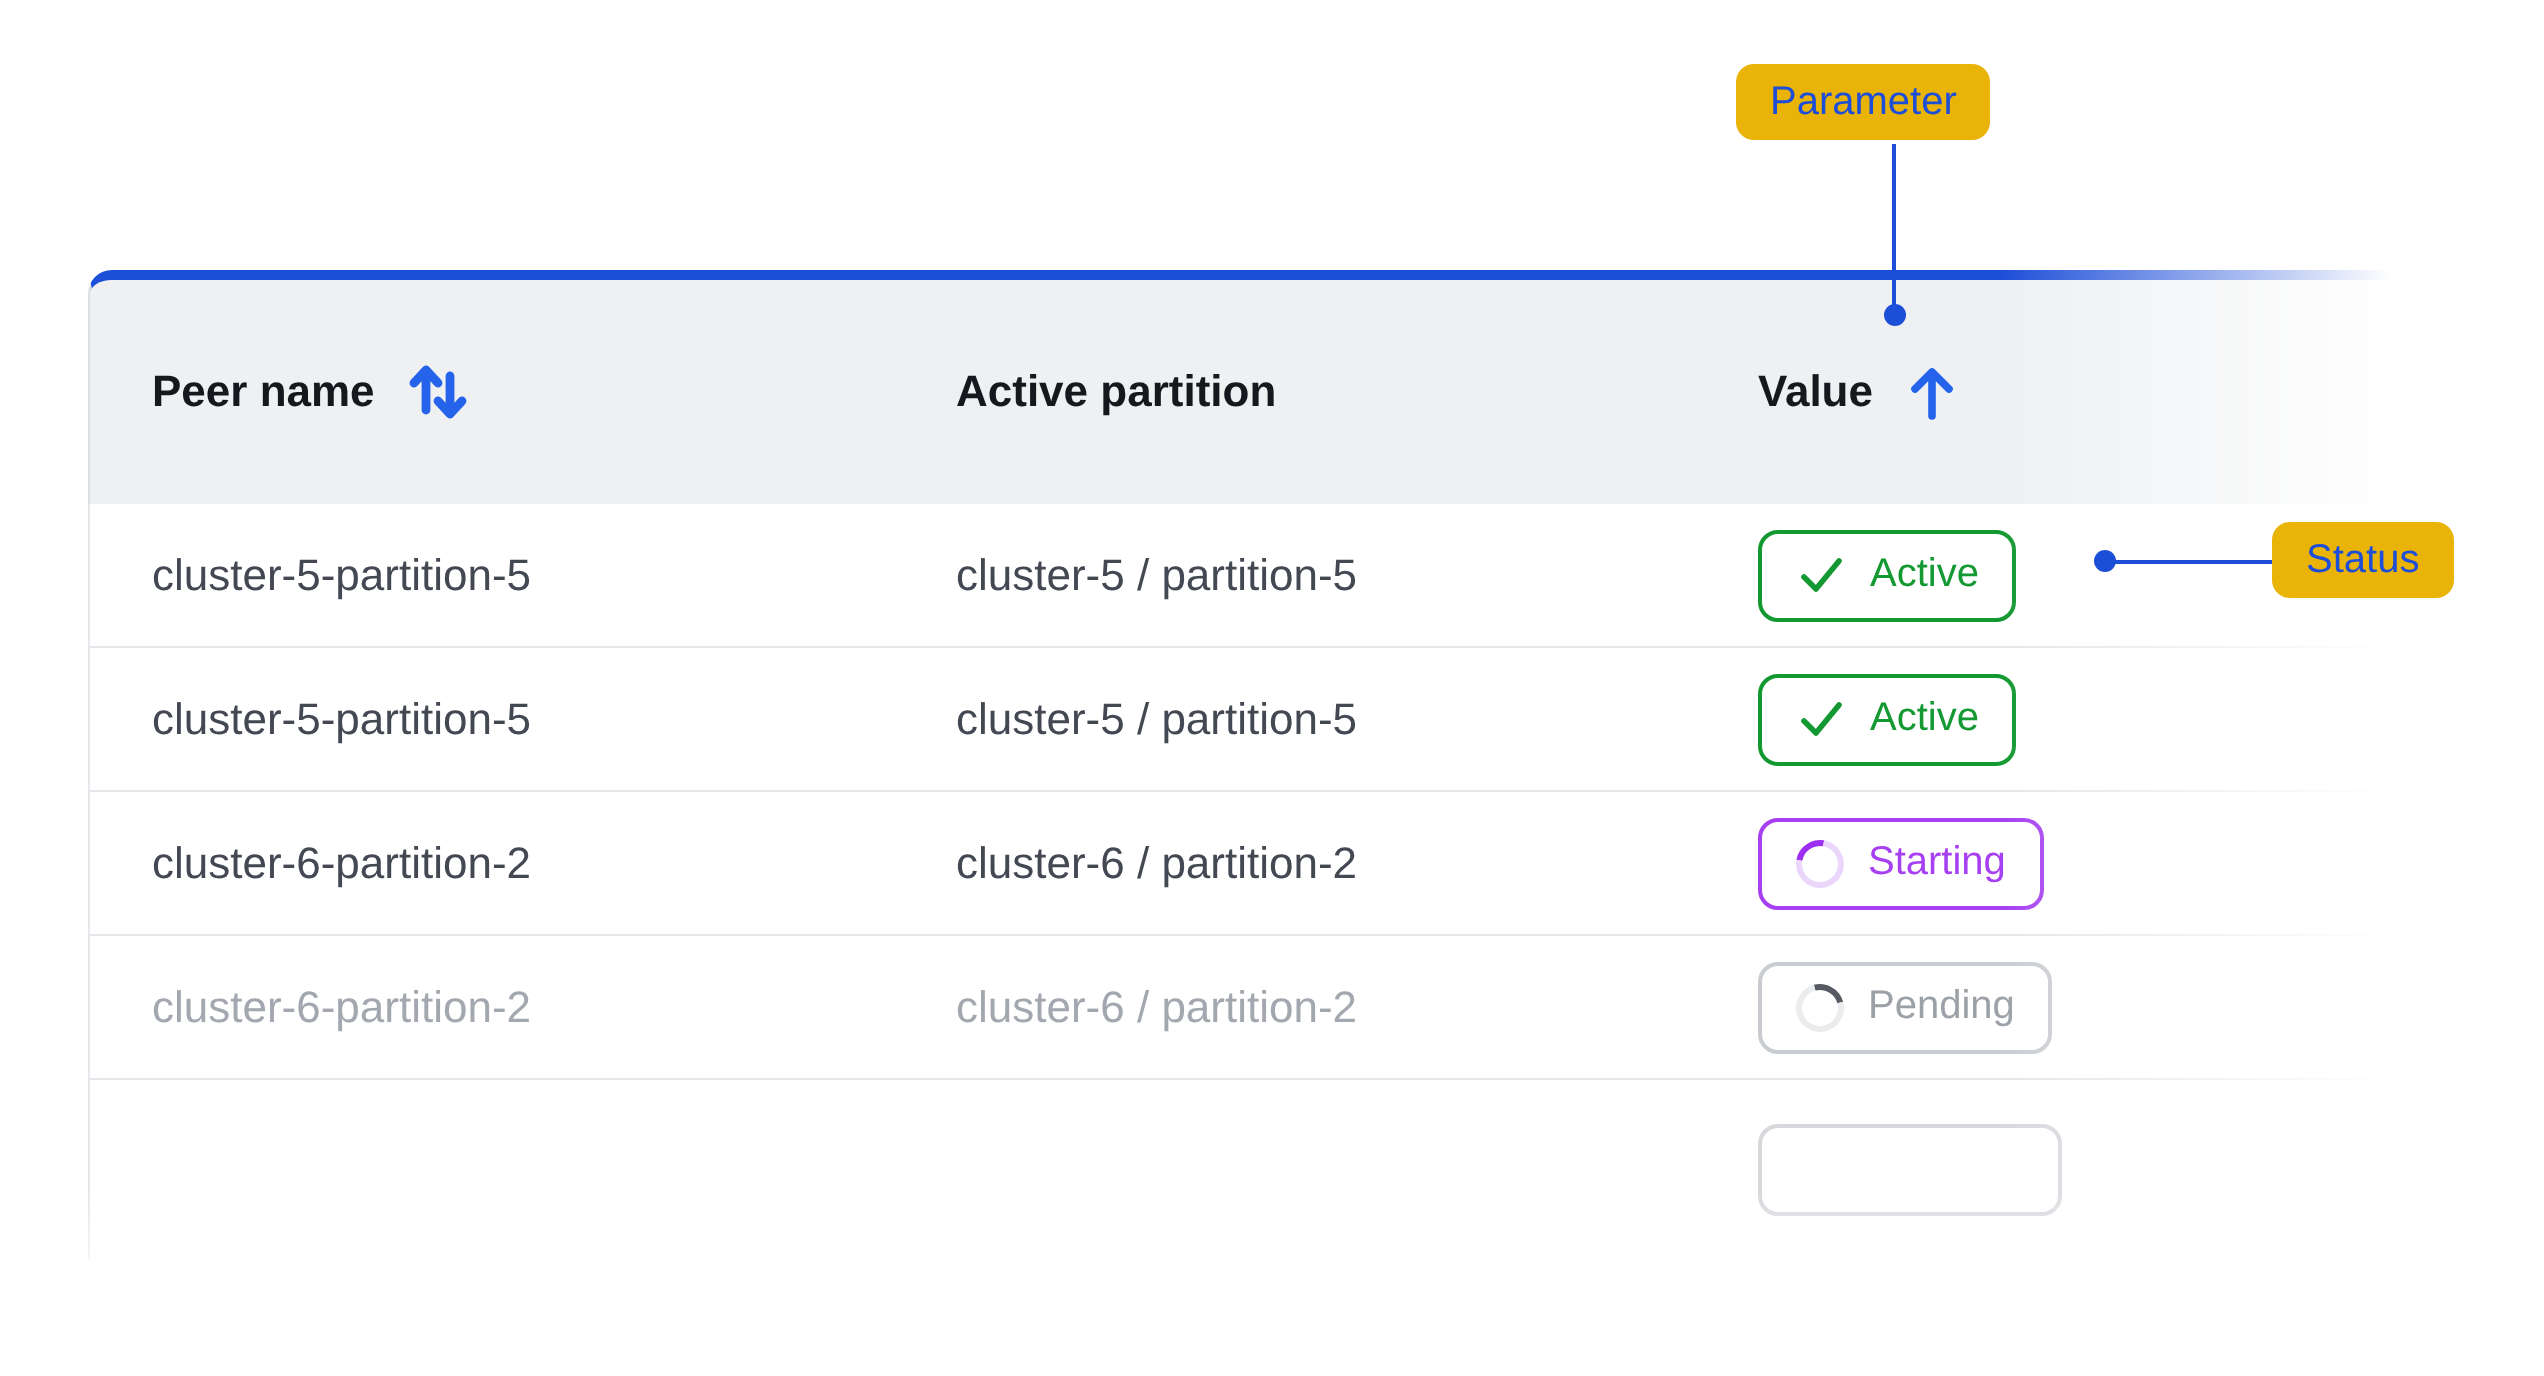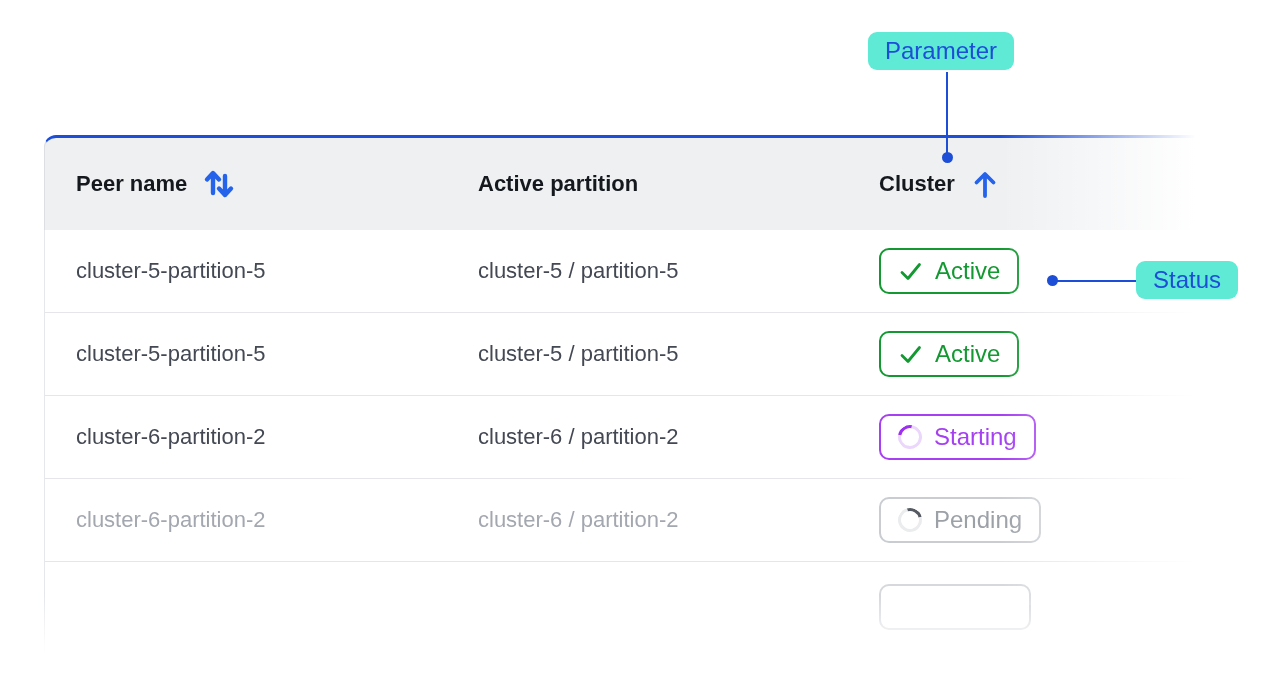--- a/index.html
+++ b/index.html
@@ -13,59 +13,59 @@
   }
 
   
   .table-wrap {
     position: absolute;
     left: 44px;
     top: 135px;
     width: 1228px;
   }
   .thead {
-    height: 95px;
+    height: 117px;
     background: #eef0f2;
-    border-top: 3px solid #1d4ed8;
+    border-top: 5px solid #1d4ed8;
     border-left: 1px solid #dcdee2;
     border-top-left-radius: 12px;
     display: grid;
     grid-template-columns: 402px 401px 1fr;
     align-items: center;
     padding-left: 31px;
     font-size: 22px;
     font-weight: 700;
     color: #15181d;
   }
   .th { display: flex; align-items: center; }
   .th .sort-icon { margin-left: 16px; display: inline-flex; }
   .tbody { border-left: 1px solid #e6e7ea; }
   .tr {
-    height: 83px;
+    height: 72px;
     border-bottom: 1px solid #e6e6ea;
     display: grid;
     grid-template-columns: 402px 401px 1fr;
     align-items: center;
     padding-left: 31px;
     font-size: 22px;
     color: #434853;
   }
   .tr.muted { color: #a3a7af; }
   .tr.partial { height: 90px; border-bottom: none; }
 
   
   .badge {
     display: inline-flex;
     align-items: center;
     gap: 12px;
     height: 46px;
     padding: 0 17px;
     border: 2px solid;
     border-radius: 10px;
-    font-size: 24px;
+    font-size: 20px;
     font-weight: 500;
     background: #fff;
     width: max-content;
     text-align: right;
   }
   .badge-active   { color: #149932; border-color: #149932; }
   .badge-starting { color: #a640f2; border-color: #a640f2; }
   .badge-pending  { color: #9ca1a8; border-color: #c9ccd1; }
   .badge-ghost    { color: #c9ccd1; border-color: #d6d8dc; width: 152px; }
 
@@ -73,23 +73,23 @@
     width: 24px; height: 24px; border-radius: 50%;
     border: 3.5px solid var(--ring);
     border-top-color: var(--arc);
   }
   .spinner.purple { --ring: #ecd7fc; --arc: #9d2ff2; transform: rotate(-35deg); }
   .spinner.gray   { --ring: #ebecee; --arc: #565b63; transform: rotate(30deg); }
 
   
   .callout-badge {
     position: absolute;
-    background: #5eead4;
+    background: #eab308;
     color: #1d4ed8;
-    font-size: 24px;
+    font-size: 20px;
     font-weight: 500;
     border-radius: 9px;
     padding: 6px 17px;
     line-height: 26px;
     z-index: 10;
   }
   #parameter-badge { left: 868px; top: 32px; }
   #value-badge     { left: 1136px; top: 261px; }
 
   .connector { position: absolute; background: #1d4ed8; z-index: 10; }
@@ -135,21 +135,21 @@
         <svg width="32" height="40" viewBox="0 0 32 40">
           <path d="M10 10 V29 M4 15.5 L10 9 L16 15.5" fill="none" stroke="#2563eb" stroke-width="4.4" stroke-linecap="round" stroke-linejoin="round"></path>
           <path d="M22 12 V31 M16 24.5 L22 31 L28 24.5" fill="none" stroke="#2563eb" stroke-width="4.4" stroke-linecap="round" stroke-linejoin="round"></path>
         </svg>
       </span>
     </div>
     <div class="th">
       <span>Active partition</span>
     </div>
     <div class="th">
-      <span>Cluster</span>
+      <span>Value</span>
       <span class="sort-icon">
         <svg width="28" height="32" viewBox="0 0 28 32">
           <path d="M14 28 V7 M5.5 14.5 L14 6 L22.5 14.5" fill="none" stroke="#2563eb" stroke-width="3.8" stroke-linecap="round" stroke-linejoin="round"></path>
         </svg>
       </span>
     </div>
   </div>
 
   <div class="tbody">
 

